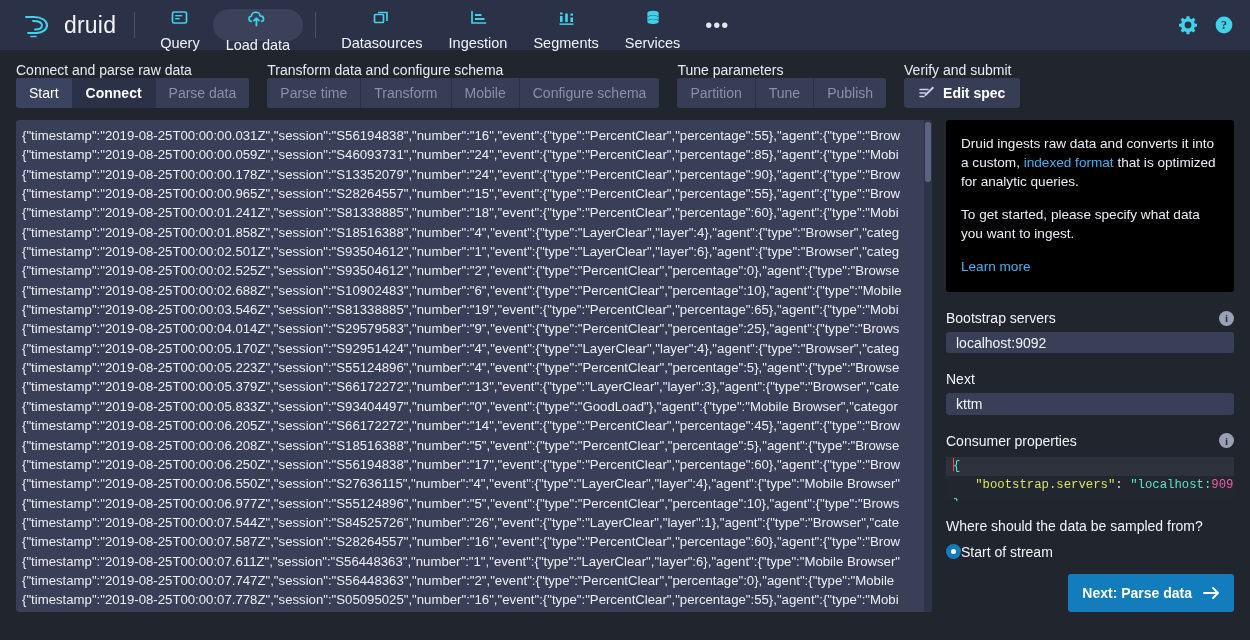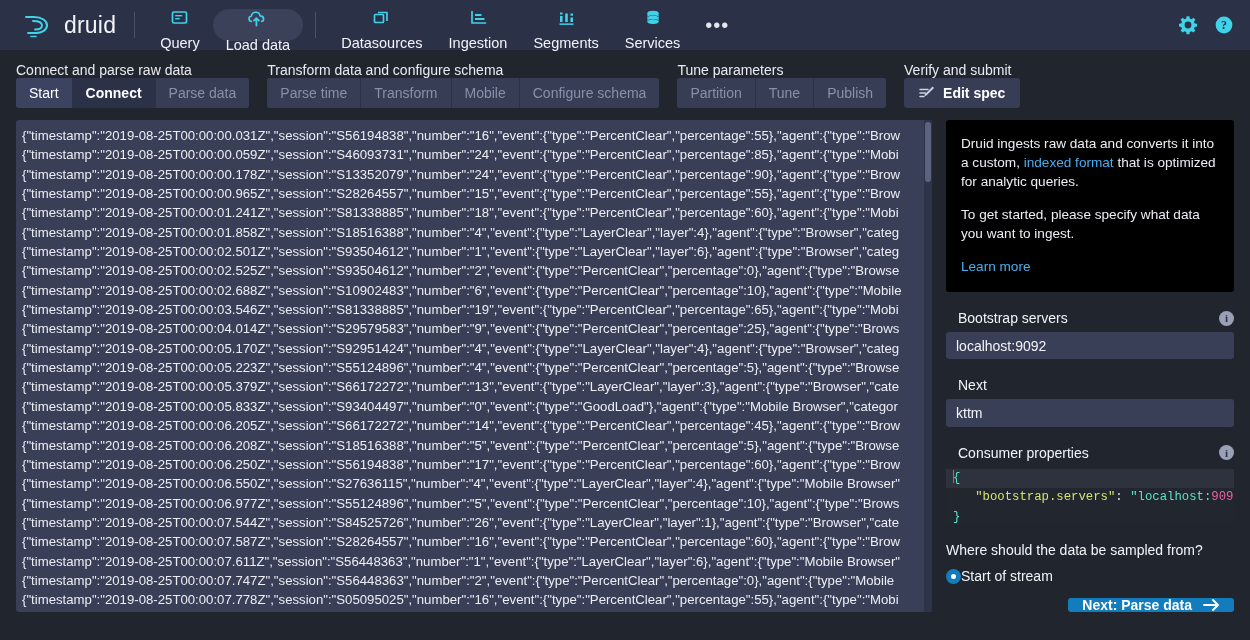--- a/index.html
+++ b/index.html
@@ -97,21 +97,21 @@
     color: #eceef4;
     font-size: 13.6px;
     line-height: 19px;
   }
   .info-card p { margin-bottom: 14px; }
   .info-card p:last-child { margin-bottom: 0; }
   .info-link { color: #48aff0; text-decoration: none; cursor: pointer; }
 
   .field-label-row {
     display: flex; align-items: center; justify-content: space-between;
-    margin-top: 18px; margin-bottom: 6px; margin-left: 12px;
+    margin-top: 18px; margin-bottom: 6px;
   }
   .field-label { color: #f2f4f8; font-size: 14px; }
   .info-dot {
     width: 15px; height: 15px; border-radius: 50%;
     background: #9aa1b7; color: #2b3147;
     font-size: 11px; font-weight: bold;
     display: flex; align-items: center; justify-content: center;
     font-family: "Liberation Serif", serif;
     cursor: pointer; flex: none;
   }
@@ -151,21 +151,21 @@
     width: 15px; height: 15px; border-radius: 50%;
     background: #137cbd; flex: none;
     display: flex; align-items: center; justify-content: center;
   }
   .radio::after { content: ""; width: 5px; height: 5px; border-radius: 50%; background: #ffffff; }
   .radio-label { color: #f2f4f8; font-size: 14px; }
 
   .next-row { display: flex; justify-content: flex-end; margin-top: 14px; }
   .next-btn {
     display: flex; align-items: center; gap: 11px;
-    height: 14px; padding: 0 14px;
+    height: 38px; padding: 0 14px;
     background: #137cbd; color: #ffffff;
     font-size: 14px; font-weight: bold;
     border: none; border-radius: 3px;
     cursor: pointer; font-family: inherit;
   }
   .next-btn .ico { display: flex; }
 </style>
 </head>
 <body>
 

